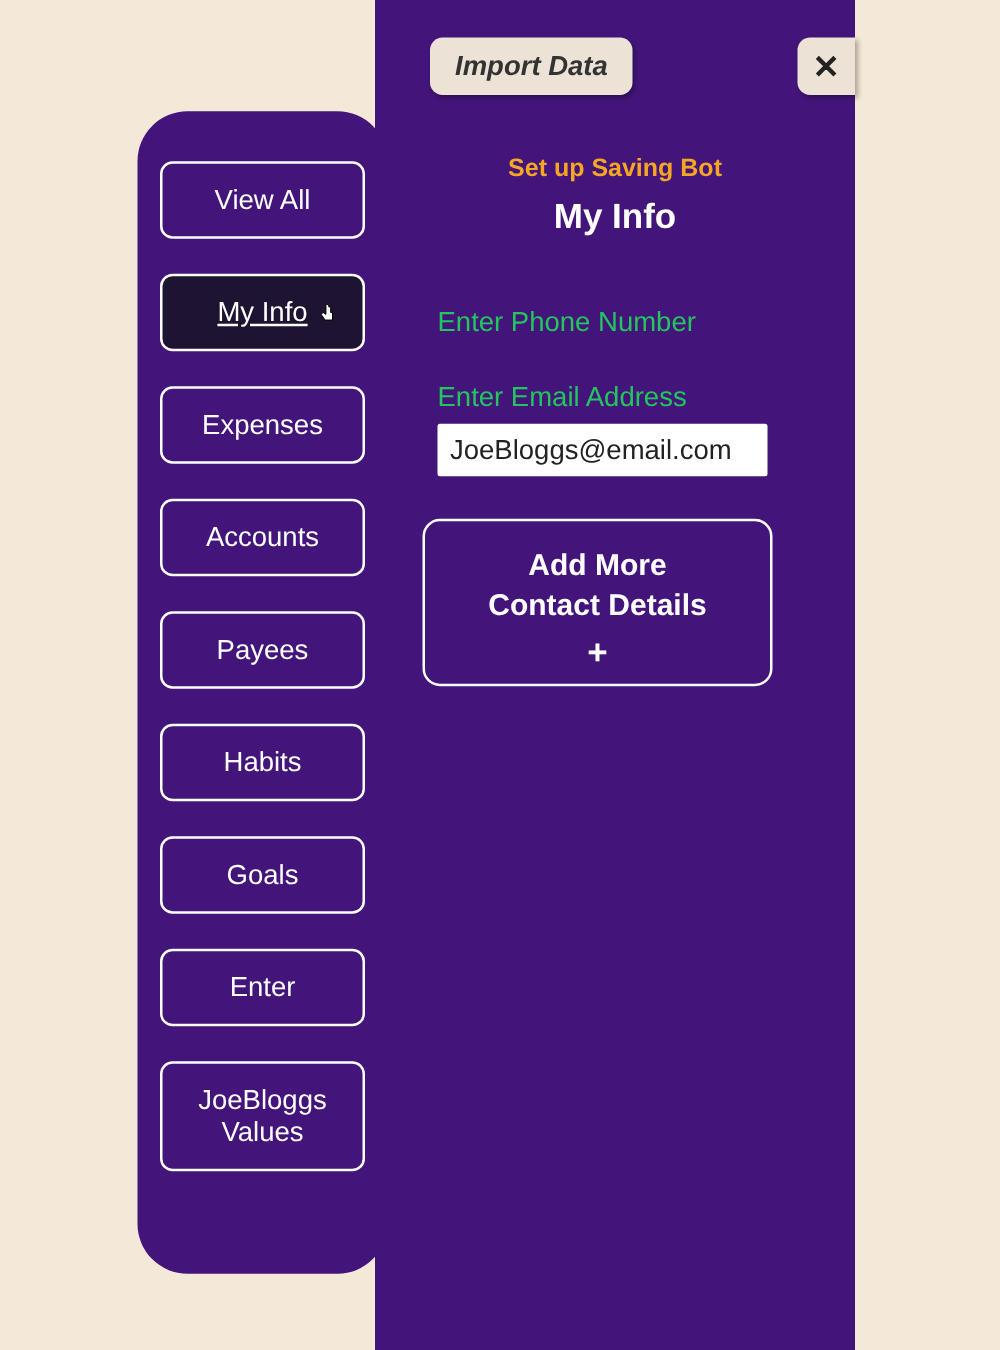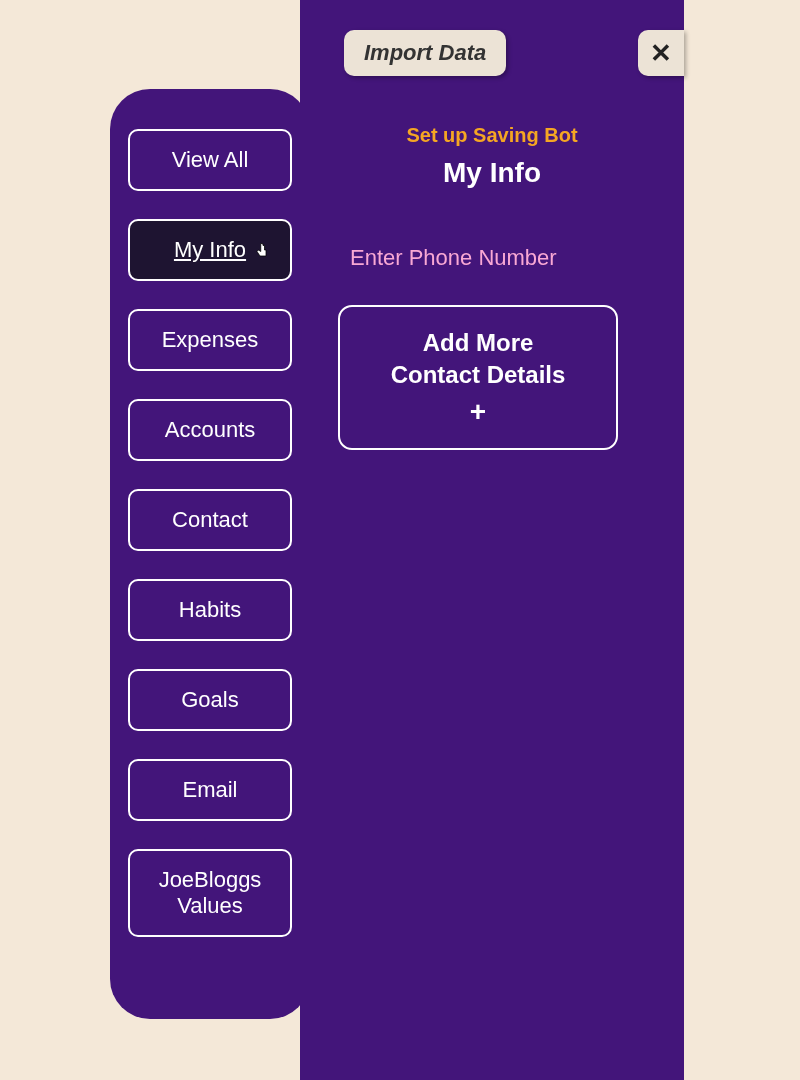--- a/index.html
+++ b/index.html
@@ -109,21 +109,21 @@
       color: #ffffff;
       font-size: 28px;
       font-weight: 600;
       text-align: center;
       margin-bottom: 56px;
     }
     .form-group {
       margin-bottom: 34px;
     }
     .form-label {
-      color: #f9a8d4;
+      color: #22c55e;
       font-size: 22px;
       font-weight: 500;
       display: block;
       margin-bottom: 8px;
       margin-left: 16px;
     }
     .form-input {
       width: 264px;
       margin-left: 16px;
       padding: 8px 10px;
@@ -134,21 +134,21 @@
       border: none;
       border-radius: 2px;
       font-family: inherit;
     }
     .add-more {
       margin-top: 10px;
       border: 2px solid #ffffff;
       border-radius: 14px;
       color: #ffffff;
       text-align: center;
-      padding: 20px 12px 20px 12px;
+      padding: 20px 12px 9px 12px;
       cursor: pointer;
       width: 280px;
       margin-left: 4px;
     }
     .add-more-text {
       font-size: 24px;
       font-weight: 600;
       line-height: 1.35;
     }
     .plus {
@@ -173,30 +173,30 @@
       </svg>
     </span>
   </div>
   <div class="sidebar-item">
     <span>Expenses</span>
   </div>
   <div class="sidebar-item">
     <span>Accounts</span>
   </div>
   <div class="sidebar-item">
-    <span>Contact</span>
+    <span>Payees</span>
   </div>
   <div class="sidebar-item">
     <span>Habits</span>
   </div>
   <div class="sidebar-item">
     <span>Goals</span>
   </div>
   <div class="sidebar-item">
-    <span>Email</span>
+    <span>Enter</span>
   </div>
   <div class="sidebar-item">
     <span>JoeBloggs Values</span>
   </div>
 </div>
 
 <div class="main-panel">
   <div class="top-bar">
     <button class="import-btn">
       <span>Import Data</span>
@@ -207,20 +207,24 @@
   </div>
 
   <div class="content">
     <h1 class="page-title">Set up Saving Bot</h1>
     <h2 class="page-subtitle">My Info</h2>
 
     <div class="form-group">
       <label class="form-label">Enter Phone Number</label>
     </div>
 
+    <div class="form-group">
+      <label class="form-label">Enter Email Address</label>
+      <input class="form-input" type="text" value="JoeBloggs@email.com" style="">
+    </div>
 
     <div class="add-more">
       <div class="add-more-text">Add More</div>
       <div class="add-more-text">Contact Details</div>
       <span class="plus">+</span>
     </div>
   </div>
 </div>
 
 </body></html>

